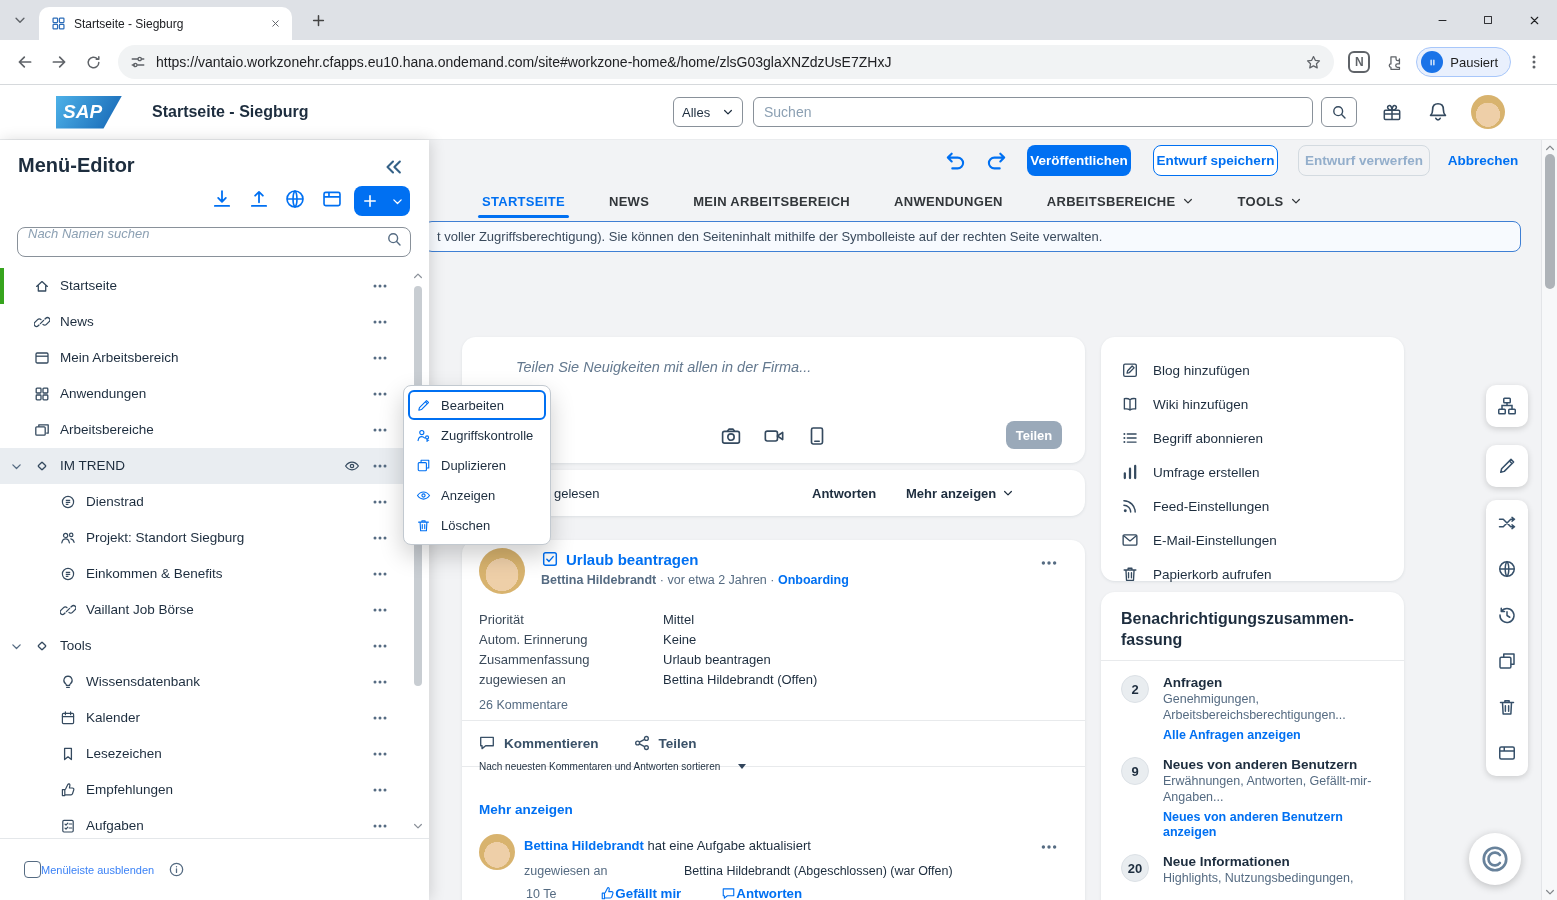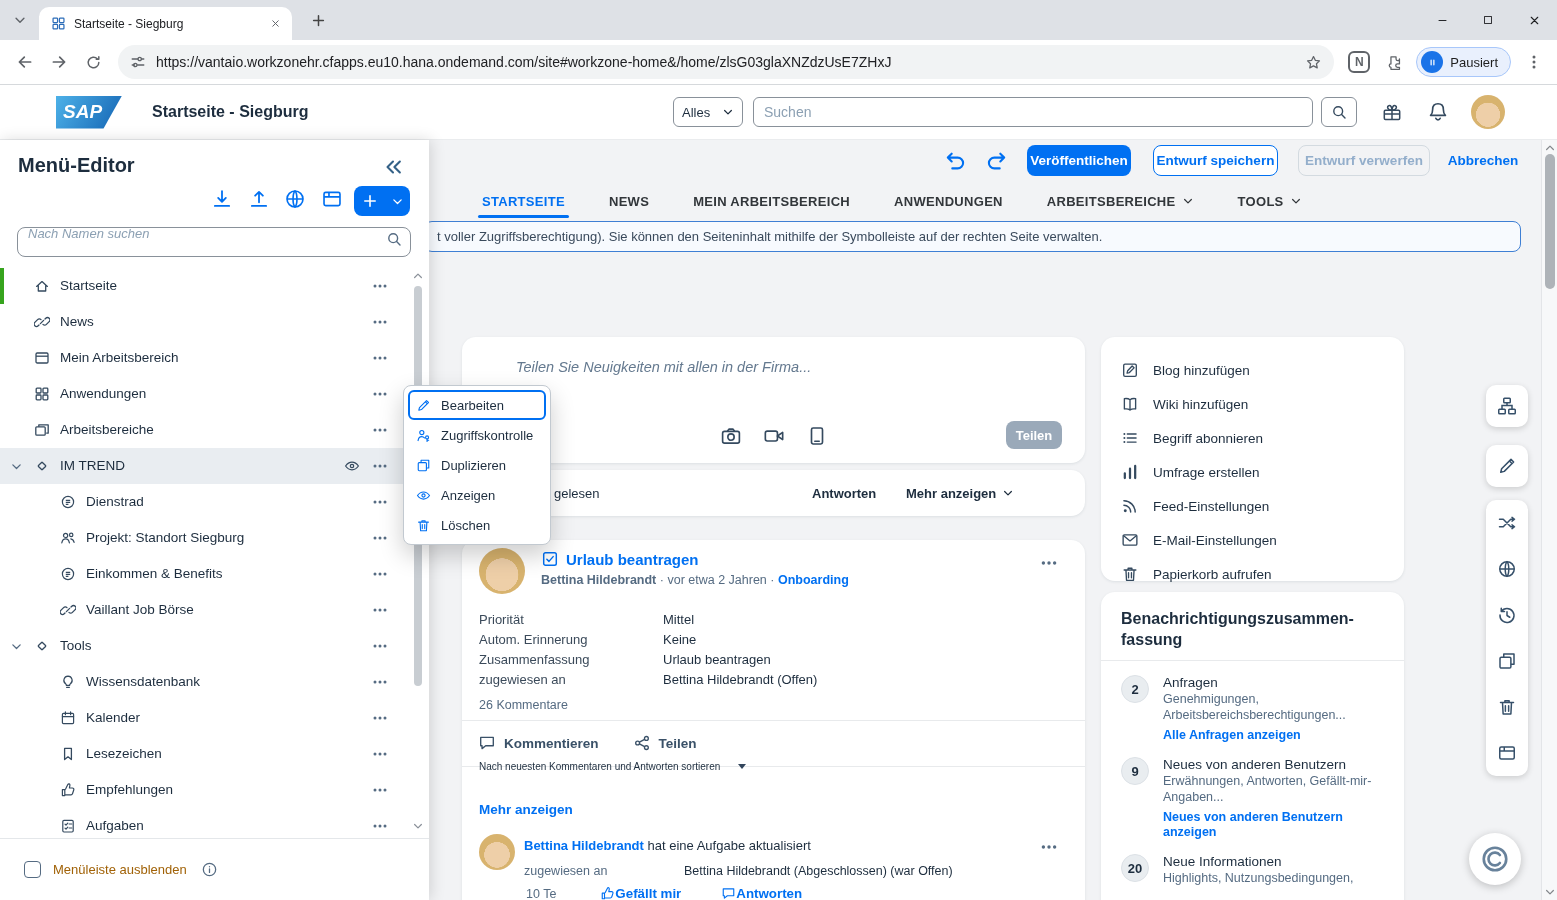--- a/index.html
+++ b/index.html
@@ -96,21 +96,21 @@
 .qarow{height:34px;display:flex;align-items:center;padding:0 20px;gap:14px}
 .qarow .qic{color:#354A5F;flex:0 0 auto}
 .qarow .qlb{font-size:13.5px;color:#1D2D3E;white-space:nowrap}
 .qa-pad{padding-top:16px}
 
 
 .ncardtitle{padding:16px 20px 0 20px;font-size:16px;font-weight:700;color:#1D2D3E;line-height:21px}
 .ndiv{border-top:1px solid #E8EAEC;margin-top:10px}
 .nitem{display:flex;gap:14px;padding:0 20px;margin-top:14px}
 .nbadge{width:28px;height:28px;border-radius:50%;background:#E9EDF0;border:1px solid #DCE1E6;color:#1D2D3E;font-weight:700;font-size:13px;display:flex;align-items:center;justify-content:center;flex:0 0 auto}
-.ntitle{font-size:13.5px;font-weight:400;color:#1D2D3E}
+.ntitle{font-size:13.5px;font-weight:700;color:#1D2D3E}
 .ndesc{font-size:12.5px;color:#556B82;line-height:15.5px;margin-top:2px;max-width:214px}
 .nlink{font-size:12.5px;font-weight:700;color:#0070F2;margin-top:5px;line-height:15px;max-width:214px}
 
 
 .ftbtn{position:absolute;width:42px;height:42px;background:#fff;border-radius:10px;box-shadow:0 2px 6px rgba(0,0,0,.16);display:flex;align-items:center;justify-content:center;color:#36506A}
 .ftgroup{position:absolute;left:1486px;top:360px;width:42px;background:#fff;border-radius:10px;box-shadow:0 2px 6px rgba(0,0,0,.16)}
 .ftcell{width:42px;height:46px;display:flex;align-items:center;justify-content:center;color:#36506A}
 .assist{position:absolute;left:1469px;top:693px;width:52px;height:52px;border-radius:50%;background:#fff;box-shadow:0 2px 8px rgba(0,0,0,.22);display:flex;align-items:center;justify-content:center;color:#68829B}
 
 
@@ -139,21 +139,21 @@
 .mrow .mlabel{position:absolute;left:60px;top:10px;font-size:13.5px;color:#1D2D3E;white-space:nowrap}
 .mrow.child .mlabel{left:86px}
 .mrow .meye{position:absolute;left:344px;top:10px;color:#354A5F}
 .mrow .mdots{position:absolute;left:372px;top:10px;color:#556B82}
 .mrow.hl{background:#E9EDF1}
 .mrow.sel::before{content:"";position:absolute;left:0;top:0;bottom:0;width:4px;background:#36A41D}
 .pscroll{position:absolute;left:412px;top:130px;width:12px;height:562px;color:#8A9099}
 .pthumb{position:absolute;left:2px;top:16px;width:8px;height:400px;background:#C8CDD2;border-radius:4px}
 .pbottom{position:absolute;left:0;bottom:0;width:429px;height:62px;background:#fff;border-top:1px solid #E4E7EA;display:flex;align-items:center;padding:0 24px;z-index:2}
 .pcheck{width:17px;height:17px;border:1.5px solid #556B82;border-radius:4px;background:#fff;flex:0 0 auto}
-.pchecklabel{margin-left:12px;font-size:13px;color:#a16207}
+.pchecklabel{font-size:11px;color:#3b82f6}
 .pinfo{margin-left:14px;color:#556B82}
 
 
 .cmenu{position:absolute;left:403px;top:385px;width:148px;background:#fff;border:1px solid #C2C9D0;border-radius:8px;box-shadow:0 10px 24px rgba(0,0,0,.20);padding:4px;z-index:60}
 .cmitem{height:30px;display:flex;align-items:center;gap:10px;padding:0 8px;border-radius:6px;font-size:13px;color:#1D2D3E;white-space:nowrap}
 .cmitem svg{color:#0070F2;flex:0 0 auto}
 .cmitem.focus{outline:2px solid #0070F2;outline-offset:-2px}
 </style>
 </head>
 <body>

